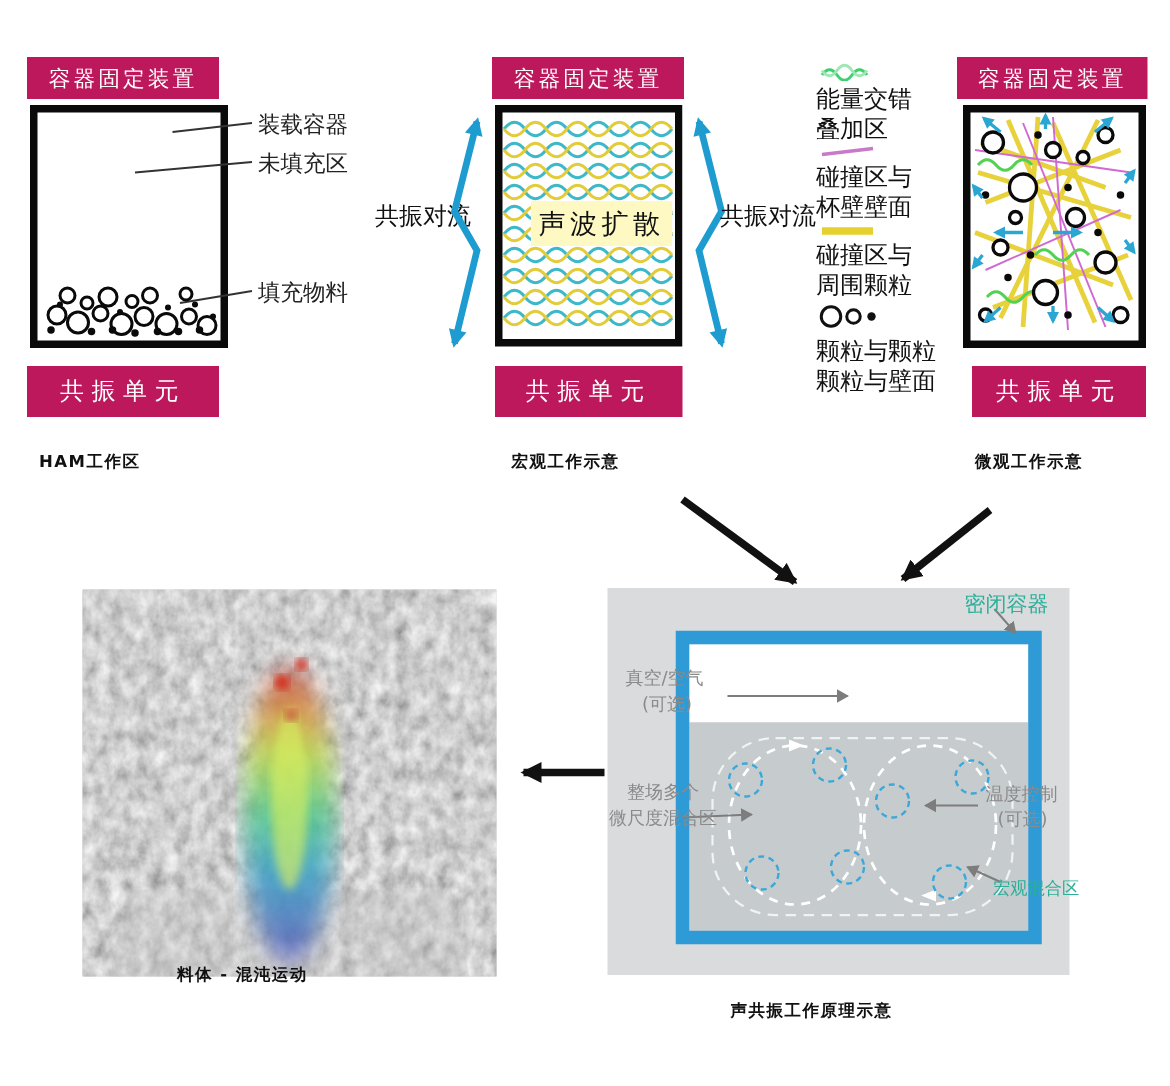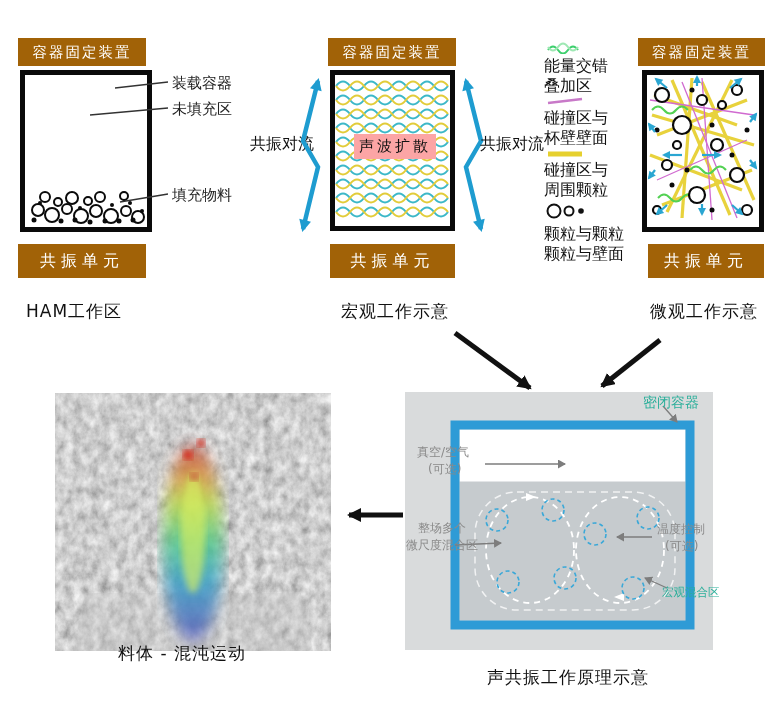--- a/index.html
+++ b/index.html
@@ -1,27 +1,27 @@
 <!DOCTYPE html>
 <html><head>
 <meta charset="utf-8">
 <style>
   *{margin:0;padding:0;box-sizing:border-box}
   body{background:#fff;font-family:"DejaVu Sans","Liberation Sans",sans-serif;color:#111}
   #page{position:relative;width:780px;height:724px;background:#fff;overflow:hidden}
-  .blk{position:absolute;background:#a16207;color:#fff;display:flex;align-items:center;justify-content:center;letter-spacing:2px;white-space:nowrap}
+  .blk{position:absolute;background:#be185d;color:#fff;display:flex;align-items:center;justify-content:center;letter-spacing:2px;white-space:nowrap}
   .fixture{width:128px;height:28px;font-size:14.5px}
   .unit{height:34px;font-size:16px;letter-spacing:5px}
-  .caption{position:absolute;font-weight:normal;font-size:17px;color:#111;letter-spacing:1px;white-space:nowrap}
+  .caption{position:absolute;font-weight:bold;font-size:11px;color:#111;letter-spacing:1px;white-space:nowrap}
   .ann{position:absolute;font-size:15px;color:#222;white-space:nowrap}
   .conv{position:absolute;font-size:16px;color:#111;white-space:nowrap}
   .legend-t{position:absolute;font-size:16px;color:#111;white-space:nowrap}
   .schlbl{position:absolute;font-size:12px;color:#8a8a8a;white-space:nowrap}
   .teal{color:#2aaf9a}
-  .wavelabel{position:absolute;background:#fca5a5;font-size:15px;letter-spacing:3px;padding:3px 5px;white-space:nowrap}
+  .wavelabel{position:absolute;background:#fef9c3;font-size:18px;letter-spacing:3px;padding:3px 5px;white-space:nowrap}
   svg{position:absolute;display:block}
 </style>
 </head>
 <body>
 
 <div id="page">
 
   <div>
     <div class="blk fixture" style="left:18px;top:38px">容器固定装置</div>
 

